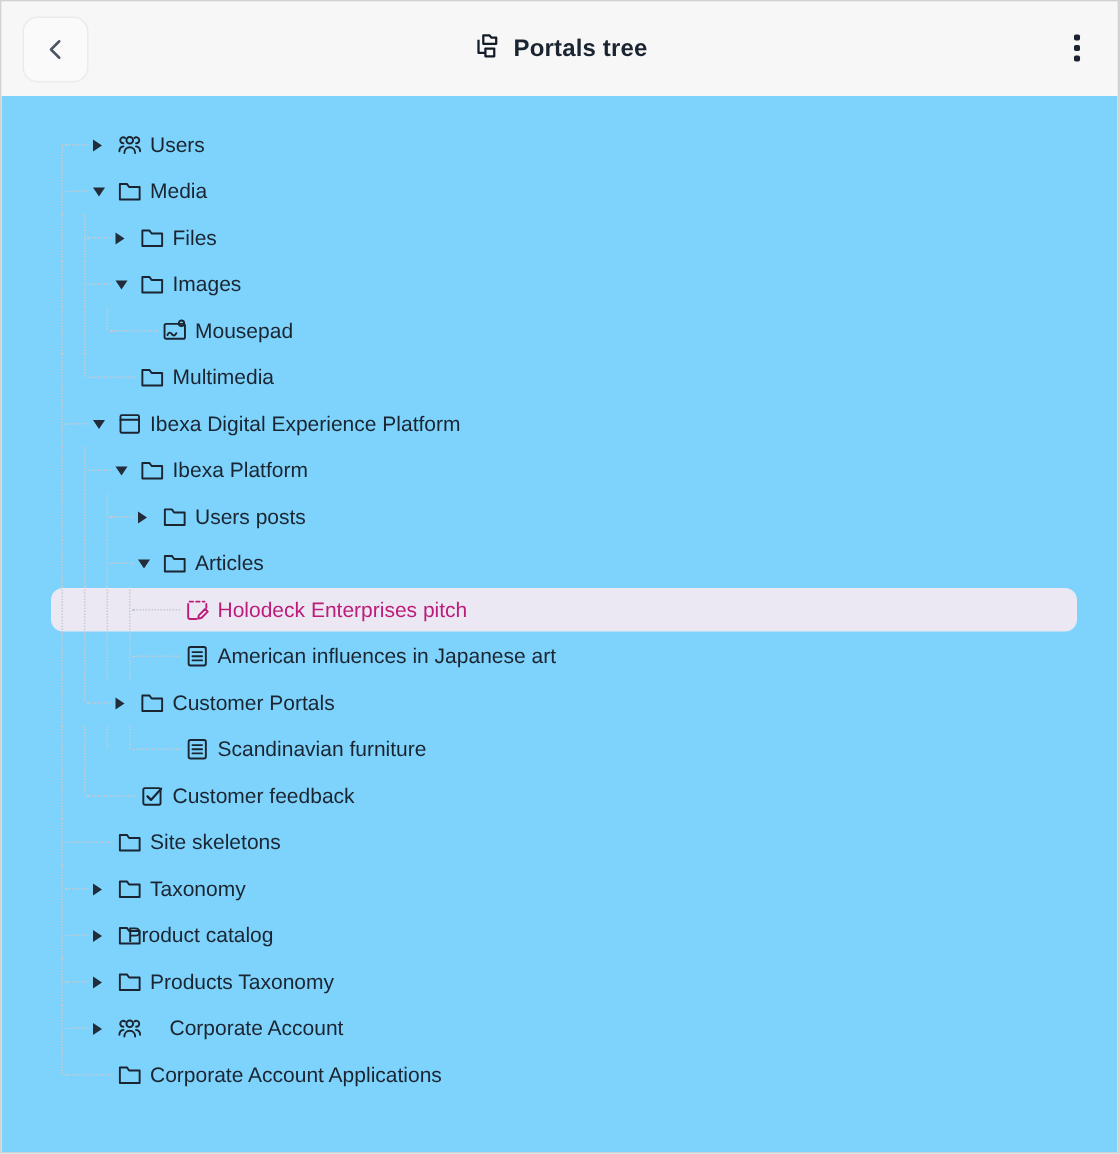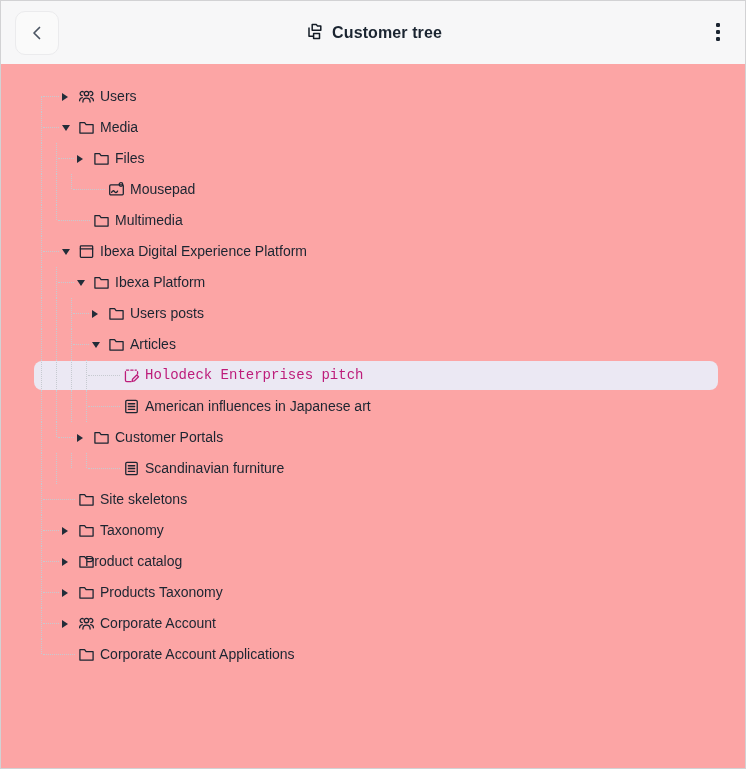--- a/index.html
+++ b/index.html
@@ -15,24 +15,24 @@
     background:#fafafa;border:1px solid #ebebed;cursor:pointer;display:flex;align-items:center;justify-content:center;padding:0;
   }
   .titlewrap{position:absolute;inset:0;display:flex;align-items:center;justify-content:center;gap:8px;pointer-events:none;}
   .titlewrap h1{margin:0;font-size:16px;font-weight:700;color:var(--ink);letter-spacing:.1px;}
   .kebab{
     position:absolute;right:10px;top:14px;width:34px;height:34px;background:transparent;border:none;cursor:pointer;
     display:flex;flex-direction:column;align-items:center;justify-content:center;gap:2.6px;padding:0;
   }
   .kdot{width:4px;height:4px;border-radius:1.2px;background:var(--ink);}
   
-  .tree{position:absolute;top:63px;left:0;right:0;bottom:0;padding-top:17px;background:#fca5a5;}
+  .tree{position:absolute;top:63px;left:0;right:0;bottom:0;padding-top:17px;background:#7dd3fc;}
   .row{position:relative;height:31px;color:var(--ink);font-size:14px;cursor:pointer;}
   .row .hl{position:absolute;left:33px;right:27px;top:1px;bottom:1px;background:var(--hl);border-radius:8px;}
-  .row.sel{color:var(--pink);font-family:Liberation Mono, monospace;}
+  .row.sel{color:var(--pink);}
   .row .lbl{position:absolute;top:0;line-height:31px;white-space:nowrap;}
   .vg{position:absolute;width:0;border-left:1px dotted var(--guide);}
   .hg{position:absolute;height:0;border-top:1px dotted var(--guide);top:15px;}
   .car{position:absolute;top:50%;width:0;height:0;}
   .car.c{margin-top:-4px;border-left:6px solid #222d39;border-top:4px solid transparent;border-bottom:4px solid transparent;}
   .car.e{margin-top:-2.5px;border-top:6px solid #222d39;border-left:4px solid transparent;border-right:4px solid transparent;}
   .ico{position:absolute;top:7px;width:17px;height:17px;}
   .ico svg{display:block;}
 </style>
 </head>
@@ -46,21 +46,21 @@
       </svg>
     </button>
     <div class="titlewrap">
       <span>
         <svg width="20" height="20" viewBox="0 0 20 20" fill="none" stroke="#131c26" stroke-width="1.5" stroke-linejoin="round">
           <path d="M5 6.5 v8.7 h4.3"></path>
           <rect x="9.6" y="12.4" width="5.9" height="5.1"></rect>
           <path d="M8.2 9.2 v-5.6 h4.2 l1.1 1.5 h3.3 v4.1 z"></path>
         </svg>
       </span>
-      <h1>Customer tree</h1>
+      <h1>Portals tree</h1>
     </div>
     <button class="kebab">
       <span class="kdot"></span>
       <span class="kdot"></span>
       <span class="kdot"></span>
     </button>
   </div>
 
   <div class="tree" id="tree">
       <div class="row">
@@ -98,20 +98,32 @@
         <span class="ico" style="left:92px">
           <svg width="17" height="17" viewBox="0 0 16 16" fill="none" stroke="currentColor" stroke-width="1.2" stroke-linejoin="round" stroke-linecap="round">
             <path d="M1.8 13.2 v-9.8 h4.4 l1.4 1.9 h6.6 v7.9 z"></path>
           </svg>
         </span>
         <span class="lbl" style="left:114px">Files</span>
       </div>
       <div class="row">
         <div class="vg" style="left:40px;top:0px;height:31px"></div>
         <div class="vg" style="left:55px;top:0px;height:31px"></div>
+        <div class="hg" style="left:57px;width:16px"></div>
+        <span class="car e" style="left:76px"></span>
+        <span class="ico" style="left:92px">
+          <svg width="17" height="17" viewBox="0 0 16 16" fill="none" stroke="currentColor" stroke-width="1.2" stroke-linejoin="round" stroke-linecap="round">
+            <path d="M1.8 13.2 v-9.8 h4.4 l1.4 1.9 h6.6 v7.9 z"></path>
+          </svg>
+        </span>
+        <span class="lbl" style="left:114px">Images</span>
+      </div>
+      <div class="row">
+        <div class="vg" style="left:40px;top:0px;height:31px"></div>
+        <div class="vg" style="left:55px;top:0px;height:31px"></div>
         <div class="vg" style="left:70px;top:0px;height:15px"></div>
         <div class="hg" style="left:72px;width:32px"></div>
         <span class="ico" style="left:107px">
           <svg width="17" height="17" viewBox="0 0 16 16" fill="none" stroke="currentColor" stroke-width="1.2" stroke-linejoin="round" stroke-linecap="round">
             <rect x="1.6" y="3.7" width="12.8" height="9.3" rx="1"></rect>
             <circle cx="12.2" cy="3.3" r="1.7"></circle>
             <path d="M3.4 10.7 c0.9-1.9 1.9-1.9 2.8-0.6 s1.9 1.2 2.8-0.6"></path>
           </svg>
         </span>
         <span class="lbl" style="left:129px">Mousepad</span>
@@ -230,20 +242,32 @@
         <div class="hg" style="left:87px;width:32px"></div>
         <span class="ico" style="left:122px">
           <svg width="17" height="17" viewBox="0 0 16 16" fill="none" stroke="currentColor" stroke-width="1.2" stroke-linejoin="round" stroke-linecap="round">
             <rect x="2.6" y="2.2" width="10.8" height="11.6" rx="1.2"></rect>
             <line x1="5" y1="5.4" x2="11" y2="5.4"></line>
             <line x1="5" y1="8" x2="11" y2="8"></line>
             <line x1="5" y1="10.6" x2="11" y2="10.6"></line>
           </svg>
         </span>
         <span class="lbl" style="left:144px">Scandinavian furniture</span>
+      </div>
+      <div class="row">
+        <div class="vg" style="left:40px;top:0px;height:31px"></div>
+        <div class="vg" style="left:55px;top:0px;height:15px"></div>
+        <div class="hg" style="left:57px;width:32px"></div>
+        <span class="ico" style="left:92px">
+          <svg width="17" height="17" viewBox="0 0 16 16" fill="none" stroke="currentColor" stroke-width="1.2" stroke-linejoin="round" stroke-linecap="round">
+            <rect x="2.4" y="3.2" width="10.8" height="10.4" rx="1"></rect>
+            <path d="M5 8.4 l2.2 2.2 L13.6 3.6" stroke-width="1.4"></path>
+          </svg>
+        </span>
+        <span class="lbl" style="left:114px">Customer feedback</span>
       </div>
       <div class="row">
         <div class="vg" style="left:40px;top:0px;height:31px"></div>
         <div class="hg" style="left:42px;width:32px"></div>
         <span class="ico" style="left:77px">
           <svg width="17" height="17" viewBox="0 0 16 16" fill="none" stroke="currentColor" stroke-width="1.2" stroke-linejoin="round" stroke-linecap="round">
             <path d="M1.8 13.2 v-9.8 h4.4 l1.4 1.9 h6.6 v7.9 z"></path>
           </svg>
         </span>
         <span class="lbl" style="left:99px">Site skeletons</span>
@@ -288,21 +312,21 @@
         <span class="ico" style="left:77px">
           <svg width="17" height="17" viewBox="0 0 16 16" fill="none" stroke="currentColor" stroke-width="1.2" stroke-linejoin="round" stroke-linecap="round">
             <circle cx="8" cy="5.2" r="2.1"></circle>
             <path d="M4.6 13.2 c0-2.2 1.5-3.6 3.4-3.6 s3.4 1.4 3.4 3.6"></path>
             <path d="M4 7.1 a1.9 1.9 0 1 1 1.1-3.4"></path>
             <path d="M12 7.1 a1.9 1.9 0 1 0 -1.1-3.4"></path>
             <path d="M1.5 12.1 c0-1.8 1.1-2.9 2.6-3.1"></path>
             <path d="M14.5 12.1 c0-1.8-1.1-2.9-2.6-3.1"></path>
           </svg>
         </span>
-        <span class="lbl" style="left:99px">Corporate Account</span>
+        <span class="lbl" style="left:112px">Corporate Account</span>
       </div>
       <div class="row">
         <div class="vg" style="left:40px;top:0px;height:15px"></div>
         <div class="hg" style="left:42px;width:32px"></div>
         <span class="ico" style="left:77px">
           <svg width="17" height="17" viewBox="0 0 16 16" fill="none" stroke="currentColor" stroke-width="1.2" stroke-linejoin="round" stroke-linecap="round">
             <path d="M1.8 13.2 v-9.8 h4.4 l1.4 1.9 h6.6 v7.9 z"></path>
           </svg>
         </span>
         <span class="lbl" style="left:99px">Corporate Account Applications</span>

